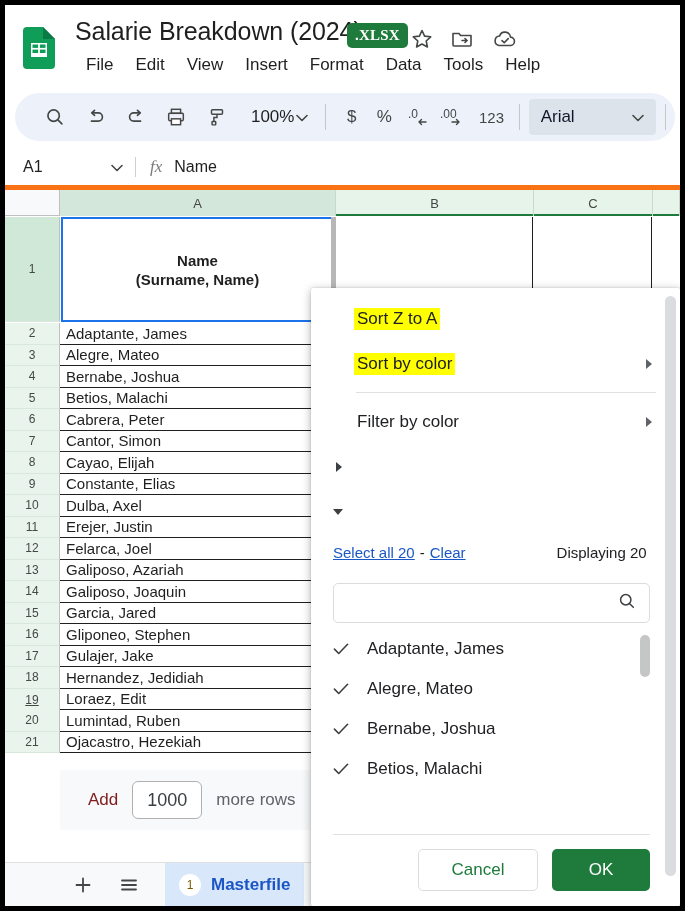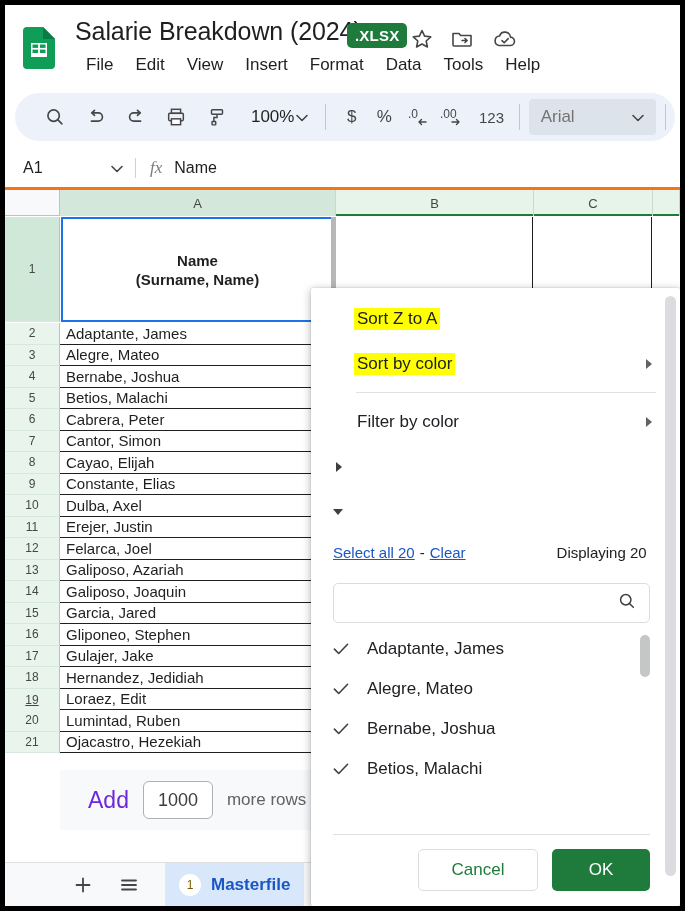--- a/index.html
+++ b/index.html
@@ -31,20 +31,21 @@
     position:absolute; left:70px; top:12px;
     font-size:25px; color:#1f1f1f; letter-spacing:-0.1px;
     white-space:nowrap;
   }
   .xlsx-badge {
     position:absolute; left:342px; top:18px;
     background:#1e7b3c; color:#fff;
     font-size:15px; font-weight:bold;
     padding:4px 8px; border-radius:5px;
     letter-spacing:0.2px;
+    font-family:Liberation Serif, serif;
   }
   .title-icon { position:absolute; top:22px; color:#444746; }
   .ti-star { left:405px; }
   .ti-folder { left:445px; }
   .ti-cloud { left:487px; }
   .title-icon svg { display:block; }
 
   .menubar {
     position:absolute; left:70px; top:48px;
     display:flex; gap:0px;
@@ -89,27 +90,27 @@
   }
   .tb-123 {
     width:38px; height:34px;
     display:flex; align-items:center; justify-content:center;
     font-size:15px; color:#444746; cursor:default; border-radius:4px;
   }
   .font-box {
     margin-left:0; width:132px; height:36px;
     background:#dde3ea; border-radius:4px;
     display:flex; align-items:center; justify-content:space-between;
-    padding:0 12px; font-size:17px; color:#737373; cursor:default;
+    padding:0 12px; font-size:17px; color:#0f172a; cursor:default;
   }
 
   
   .formulabar {
     position:absolute; left:0; top:143px; width:675px; height:42px;
-    background:#fff; border-bottom:3px solid #f97316;
+    background:#fff; border-bottom:5px solid #f97316;
     display:flex; align-items:center;
   }
   .namebox {
     width:130px; height:100%;
     display:flex; align-items:center; justify-content:space-between;
     padding:0 12px 0 18px; font-size:16px; color:#1f1f1f; cursor:default;
   }
   .fb-sep { width:1px; height:20px; background:#d0d0d0; }
   .fx { margin:0 12px 0 14px; font-size:17px; color:#7a7a7a; font-style:italic;
         font-family:"Liberation Serif", serif; }
@@ -186,21 +187,21 @@
     position:absolute; left:326px; top:27px; width:5px; height:105px;
     background:#b7b7b7;
   }
 
   
   .addrows {
     position:absolute; left:55px; top:580px; width:620px; height:60px;
     display:flex; align-items:center; gap:14px; padding-left:28px;
     background:#f8f9fa;
   }
-  .add-link { color:#6d28d9; font-size:23px; cursor:default; }
+  .add-link { color:#7f1d1d; font-size:17px; cursor:default; }
   .rows-input {
     width:70px; height:38px; border:1px solid #b0b0b0; border-radius:6px;
     display:flex; align-items:center; justify-content:center;
     font-size:18px; color:#3c4043; background:#fff;
   }
   .more-rows { font-size:17px; color:#5f6368; white-space:nowrap; }
 
   
   .bottombar {
     position:absolute; left:0; bottom:0; width:675px; height:44px;

